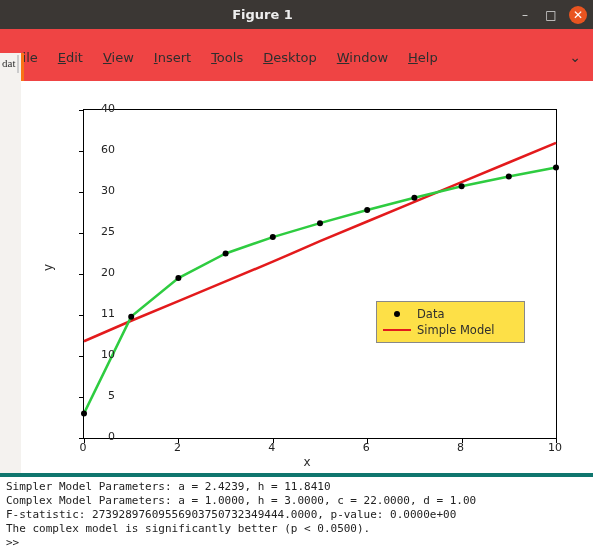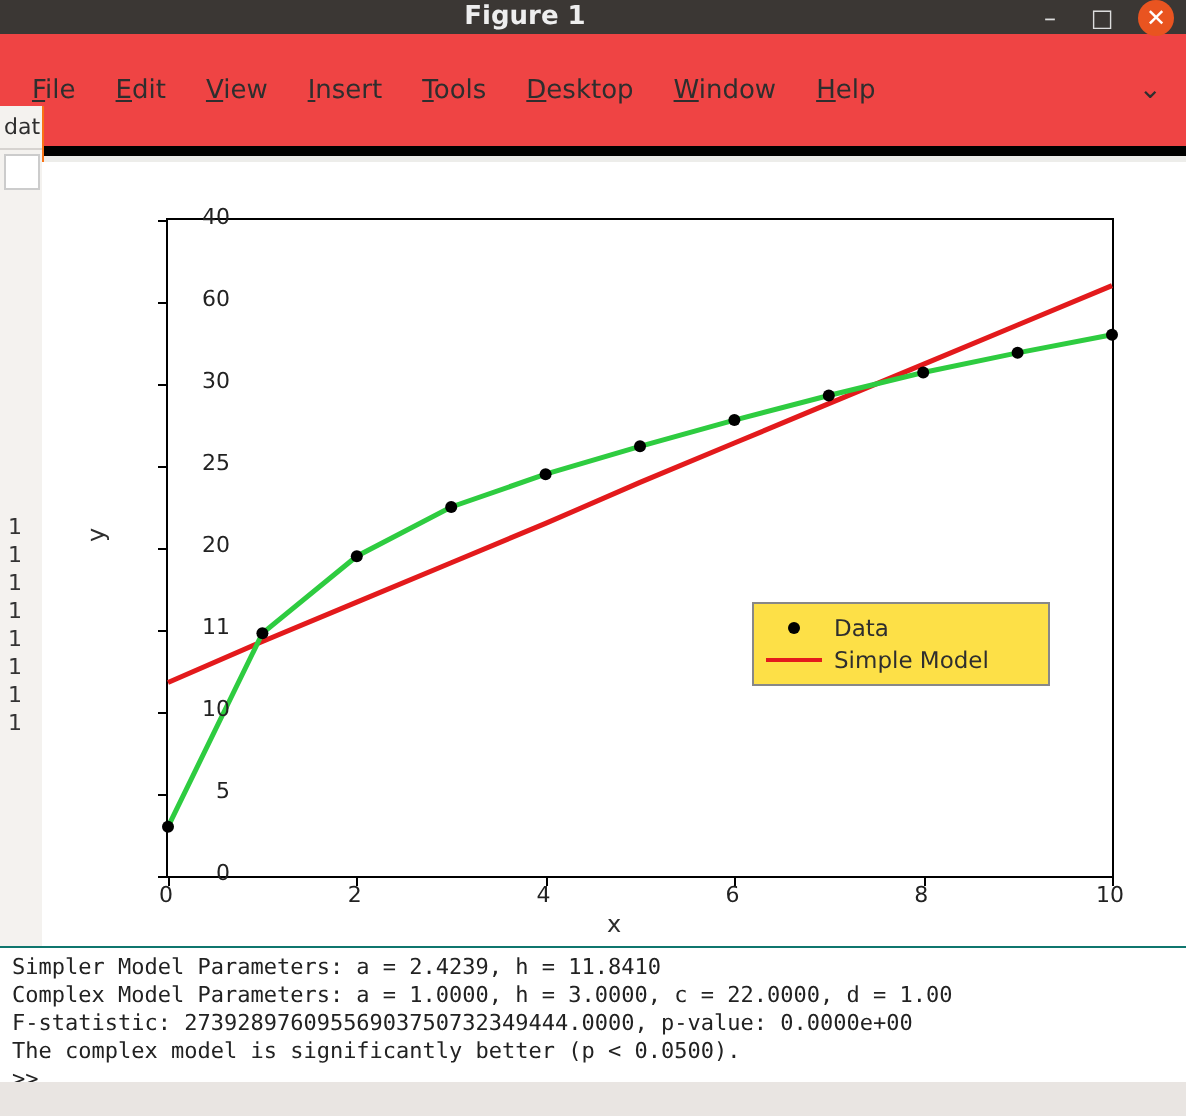--- a/index.html
+++ b/index.html
@@ -7,21 +7,21 @@
     padding: 0;
     width: 593px;
     height: 558px;
     font-family: "DejaVu Sans", "Liberation Sans", sans-serif;
     font-size: 12px;
     background: #e9e5e2;
     color: #2e2e2e;
     overflow: hidden;
   }
   .titlebar {
-    height: 17px;
+    height: 29px;
     background: #3b3734;
     color: #eee;
     display: flex;
     align-items: center;
     padding: 0 6px 0 8px;
   }
   .titlebar .title {
     flex: 1;
     text-align: center;
     font-weight: bold;
@@ -73,24 +73,25 @@
   .toolbar .sep {
     width: 1px; height: 20px; background: #c9c6c2; margin: 0 4px;
   }
   .left-strip {
     position: absolute;
     left: 0;
     top: 53px;
     width: 21px;
     height: 460px;
     background: #f4f2ef;
-    border-right: 1px solid #f97316;
+    border-right: 3px solid #f97316;
     display: flex;
-    flex-direction: column;
-    font-size: 11px;
+    flex-direction: row;
+    font-size: 11px;
+    font-family: Liberation Serif, serif;
   }
   .left-strip .dat {
     padding: 4px 2px;
     border-bottom: 1px solid #d6d3d0;
   }
   .left-strip .sq {
     width: 16px; height: 16px; margin: 2px auto;
     background: #fff; border: 1px solid #ccc;
   }
   .left-strip .nums { padding-top: 160px; }
@@ -168,23 +169,23 @@
   }
   .legend .dot {
     width: 6px; height: 6px; border-radius: 50%; background: #000;
   }
 
   .console {
     position: absolute;
     left: 0;
     top: 473px;
     width: 593px;
-    height: 68px;
+    height: 85px;
     background: #fff;
-    border-top: 1px solid #0f766e;
+    border-top: 4px solid #0f766e;
     font-family: "DejaVu Sans Mono","Liberation Mono", monospace;
     font-size: 11px;
     padding: 3px 6px;
     box-sizing: border-box;
     color: #222;
     line-height: 14px;
     white-space: pre;
     overflow: hidden;
   }
   .fx-label {

